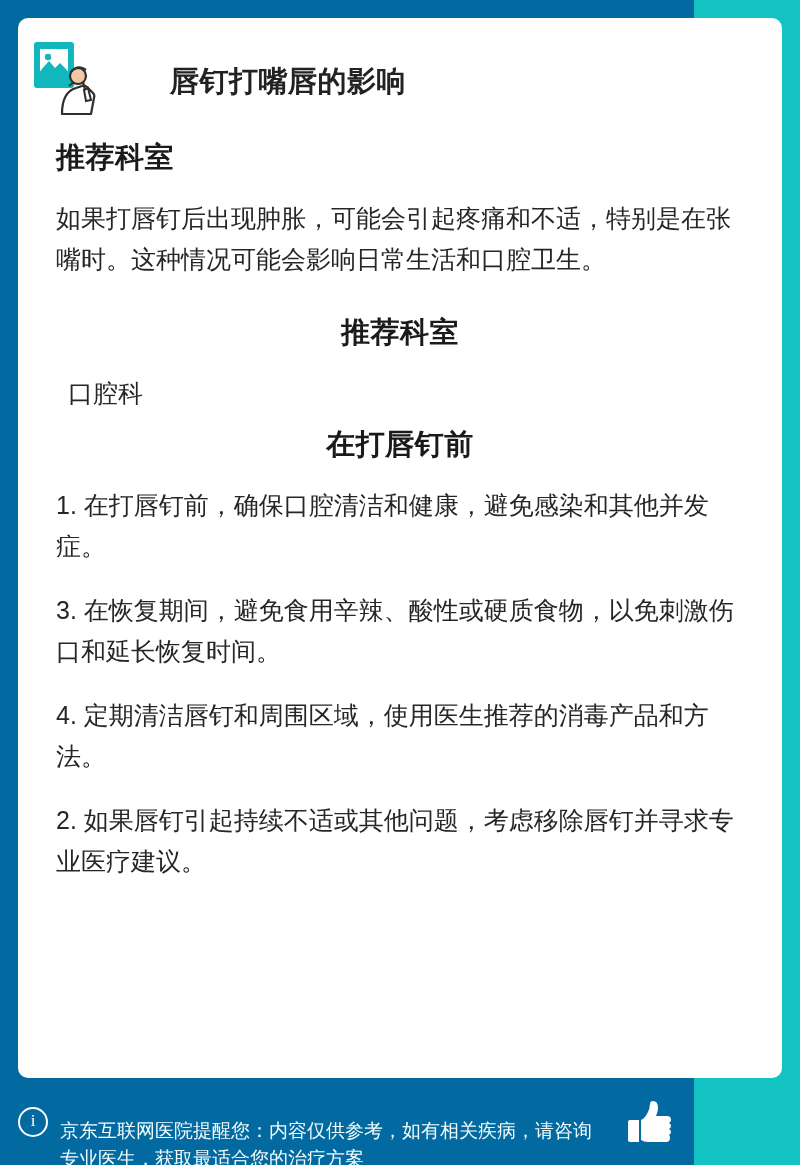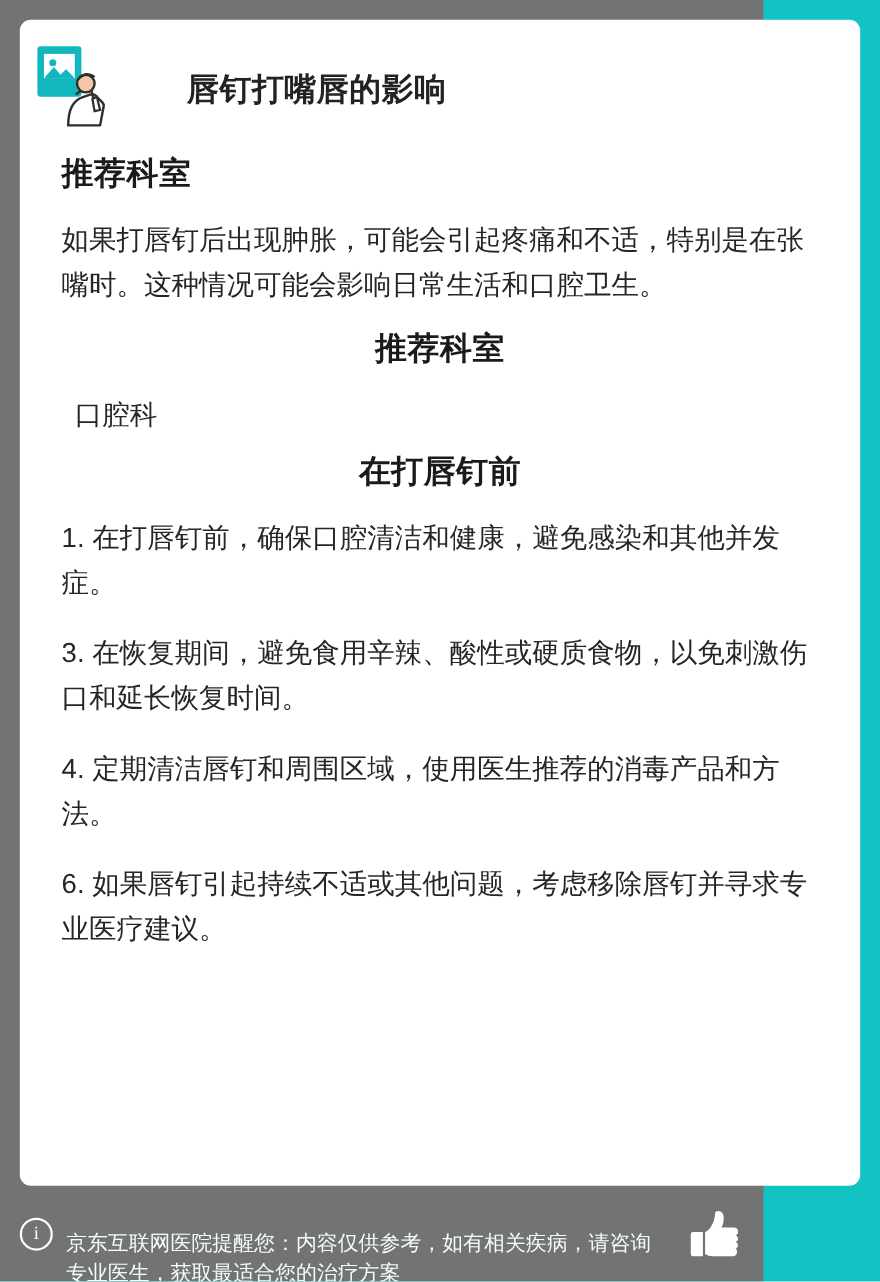--- a/index.html
+++ b/index.html
@@ -12,21 +12,21 @@
     background: #13c2c2;
     font-family: "Liberation Sans", sans-serif;
     overflow: hidden;
   }
   .page {
     position: relative;
     width: 694px;
     height: 1165px;
     box-sizing: border-box;
     padding: 18px 18px 0 18px;
-    background: #737373;
+    background: #0369a1;
   }
   .card {
     position: relative;
     background: #ffffff;
     border-radius: 10px;
     width: 764px;
     min-height: 1060px;
     box-sizing: border-box;
     padding: 30px 38px 30px 38px;
   }
@@ -56,21 +56,21 @@
     color: #1a1a1a;
     margin: 0 0 20px 0;
     letter-spacing: 0.5px;
   }
   .section-gap { margin-top: 42px; text-align: center; }
 
   p.para {
     font-size: 25px;
     line-height: 1.62;
     color: #262626;
-    margin: 0 0 18px 0;
+    margin: 0 0 34px 0;
   }
   p.plain {
     font-size: 25px;
     line-height: 1.6;
     color: #262626;
     margin: 12px;
   }
   .tips p {
     font-size: 25px;
     line-height: 1.62;
@@ -153,21 +153,21 @@
       <p class="para">如果打唇钉后出现肿胀，可能会引起疼痛和不适，特别是在张嘴时。这种情况可能会影响日常生活和口腔卫生。</p>
 
       <h2 class="section section-gap">推荐科室</h2>
       <p class="plain">口腔科</p>
 
       <h2 class="section section-gap">在打唇钉前</h2>
       <div class="tips">
         <p>1. 在打唇钉前，确保口腔清洁和健康，避免感染和其他并发症。</p>
         <p>3. 在恢复期间，避免食用辛辣、酸性或硬质食物，以免刺激伤口和延长恢复时间。</p>
         <p>4. 定期清洁唇钉和周围区域，使用医生推荐的消毒产品和方法。</p>
-        <p>6. 如果唇钉引起持续不适或其他问题，考虑移除唇钉并寻求专业医疗建议。</p>
+        <p>2. 如果唇钉引起持续不适或其他问题，考虑移除唇钉并寻求专业医疗建议。</p>
       </div>
 
     </div>
   </div>
 
   <div class="footer">
     <div class="footer-inner">
       <div class="info-circle">i</div>
       <div class="footer-text">京东互联网医院提醒您：内容仅供参考，如有相关疾病，请咨询专业医生，获取最适合您的治疗方案</div>
       <div class="thumb">

